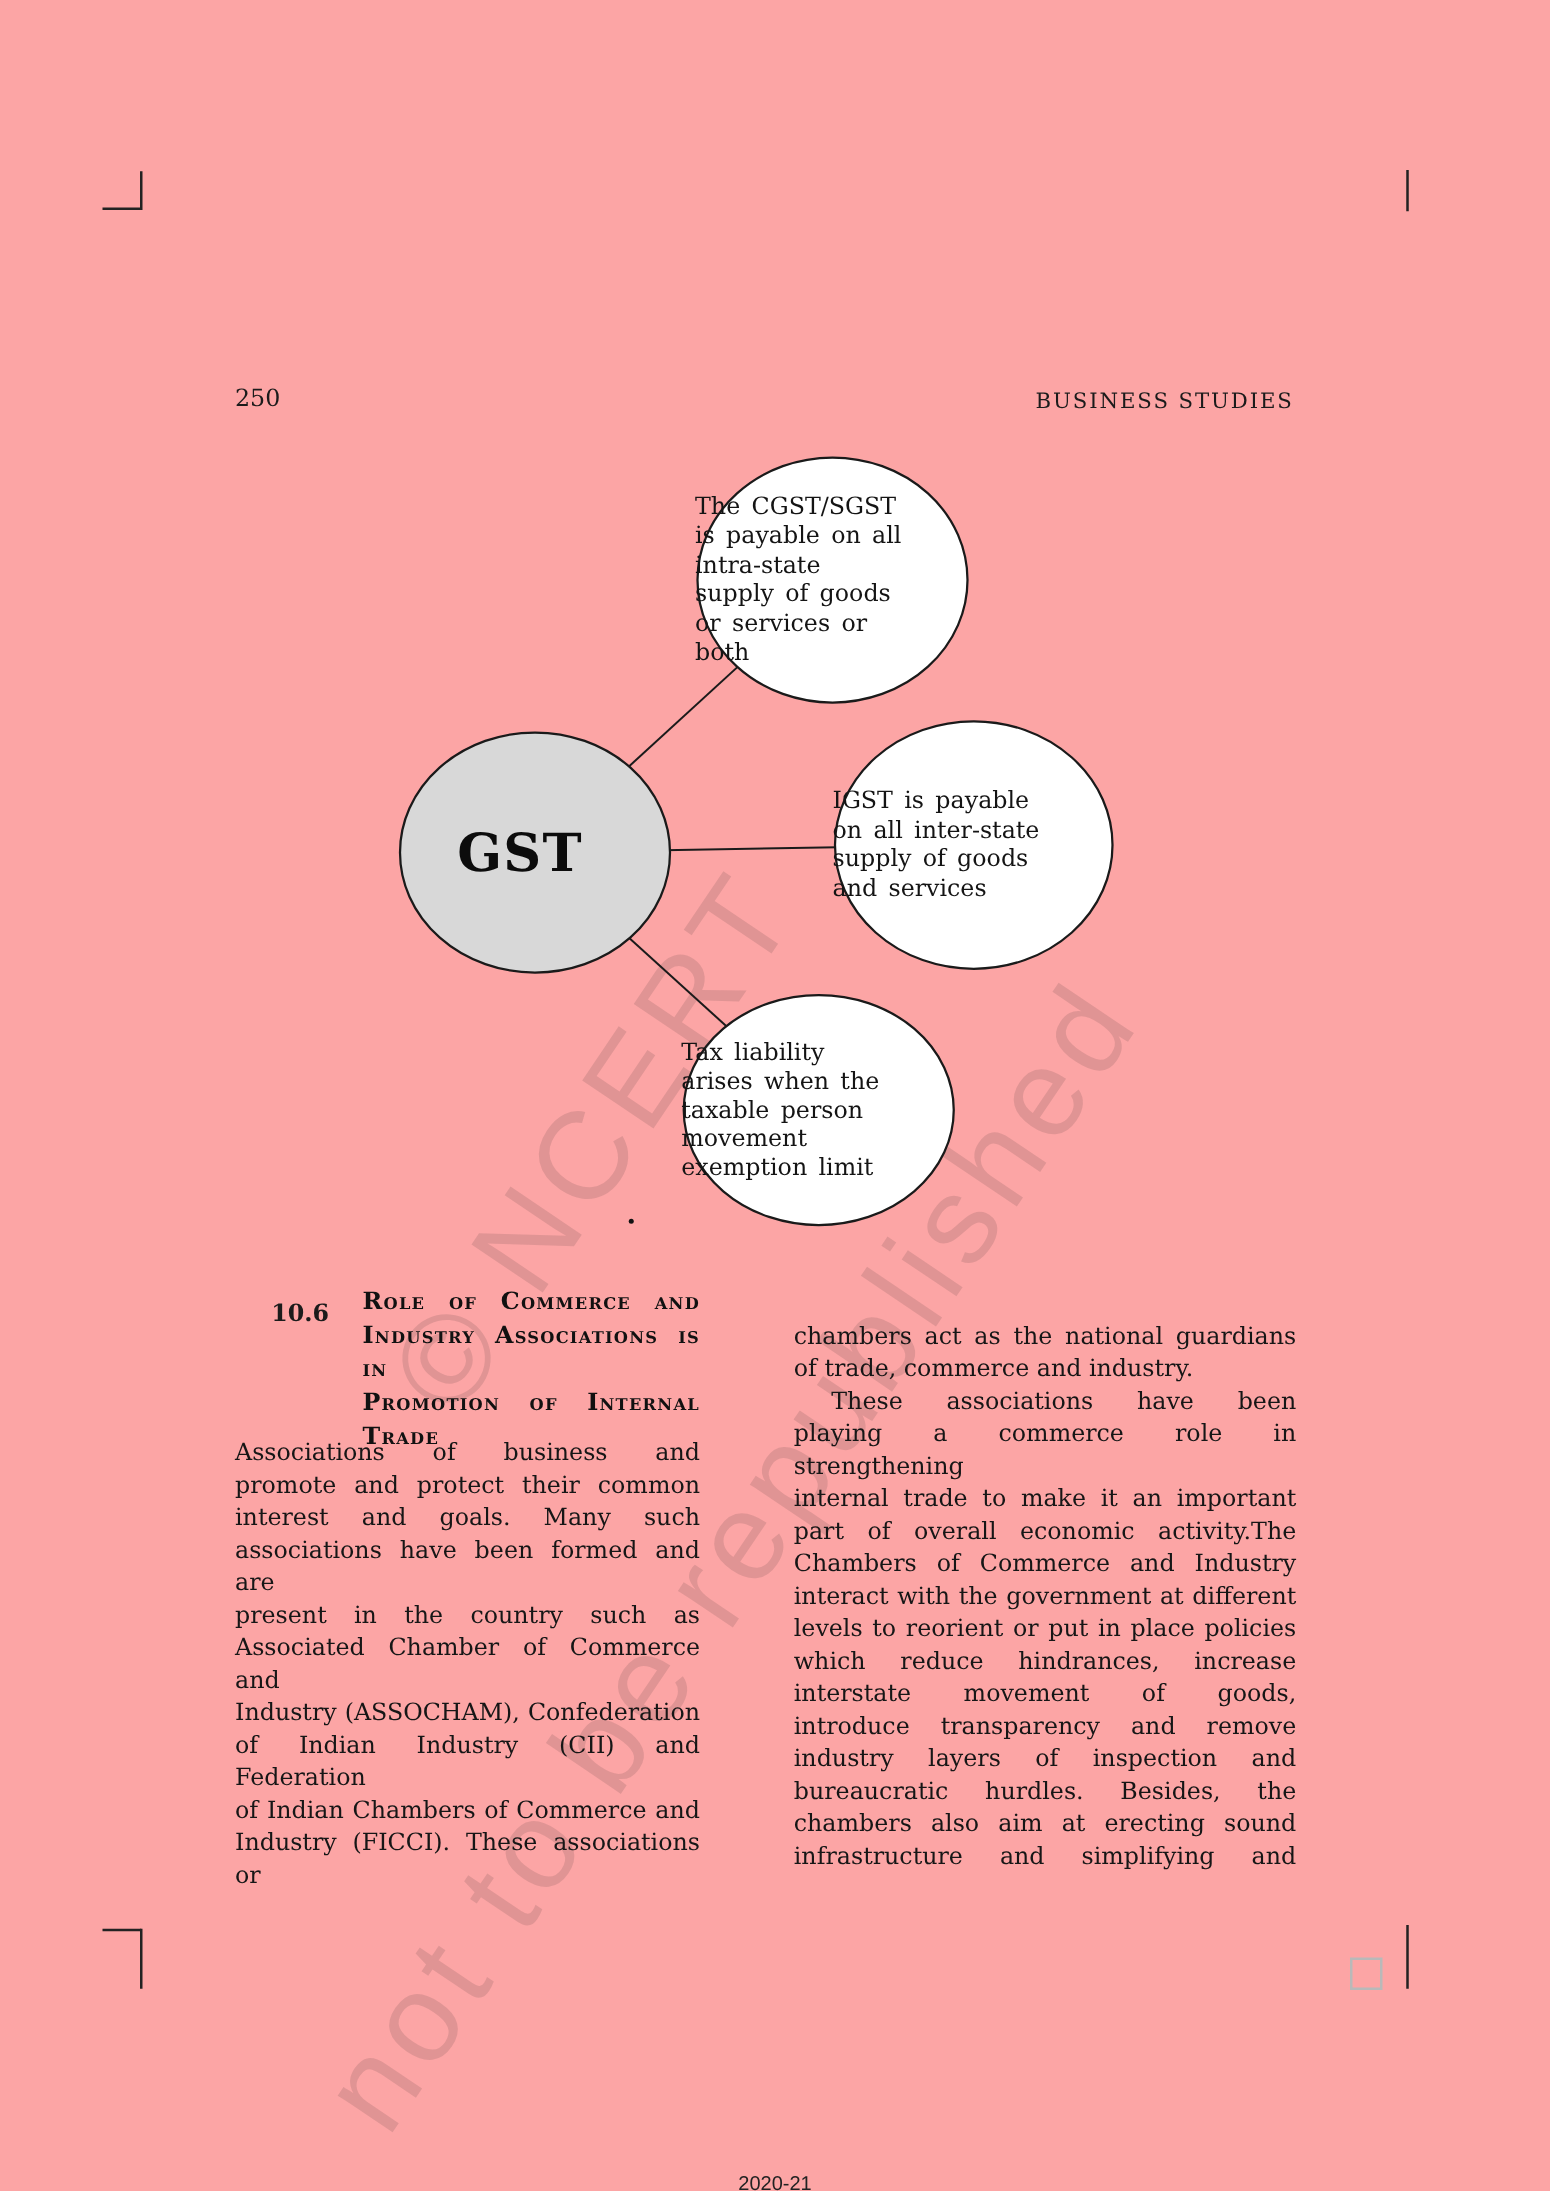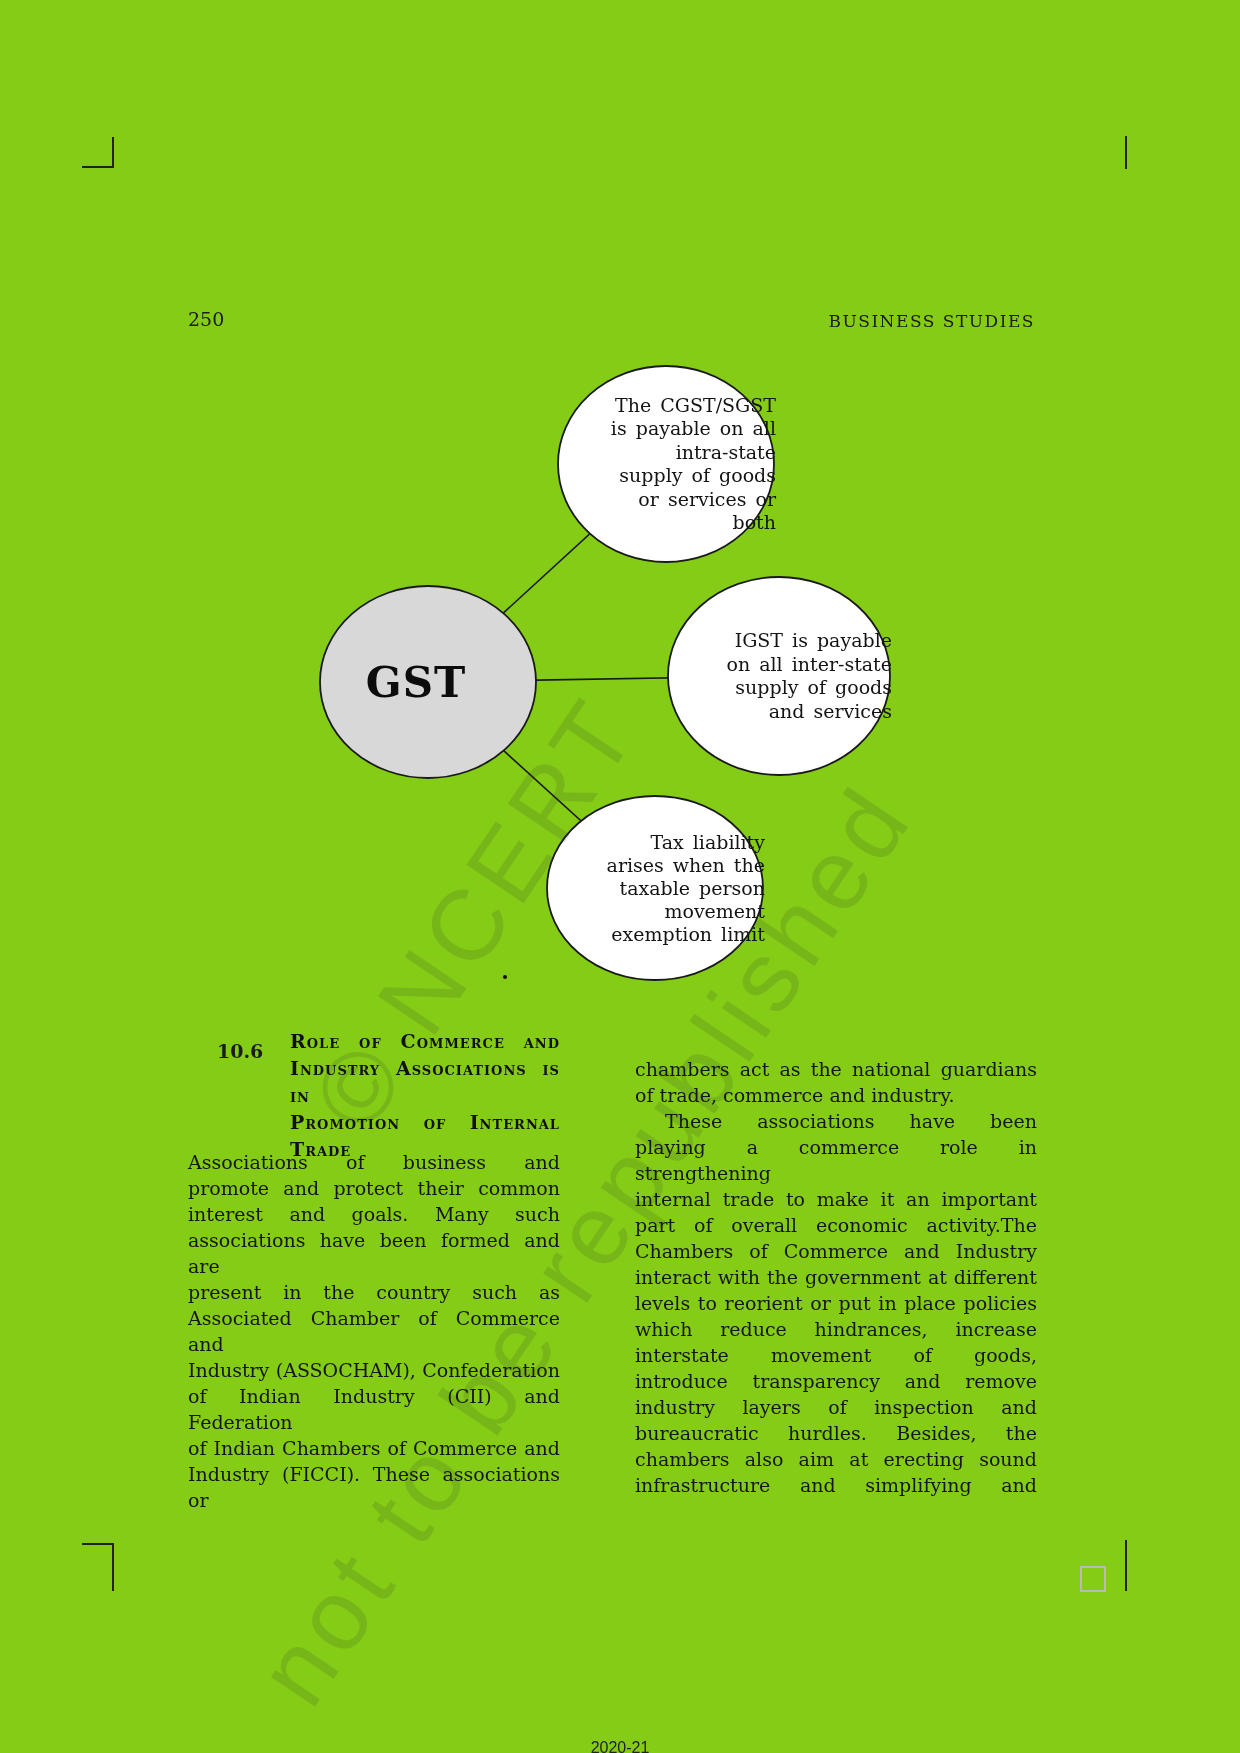--- a/index.html
+++ b/index.html
@@ -1,18 +1,18 @@
 <!DOCTYPE html>
 <html><head>
 <meta charset="utf-8">
 <style>
   html,body { margin:0; padding:0; background:#888; }
   .page {
     position:relative; width:1240px; height:1753px; margin:0 auto;
-    background:#84cc16; overflow:hidden;
+    background:#fca5a5; overflow:hidden;
     font-family:"DejaVu Serif", serif; color:#1b1b1b;
   }
   
   .mark { position:absolute; background:#222; }
   .mark-square { position:absolute; border:2px solid #b9b9b9; background:transparent; }
 
   
   .page-number { position:absolute; left:188px; top:308px; font-size:19px; }
   .running-head { position:absolute; right:205px; top:311px; font-size:17px; letter-spacing:1.5px; }
 
@@ -23,21 +23,21 @@
     font-size:100px; letter-spacing:7px; color:rgba(40,40,40,0.13);
     transform:rotate(-56deg); transform-origin:0 100%;
   }
   .wm1 { left:385px; top:1035px; }
   .wm2 { left:330px; top:1610px; }
 
   
   .diagram-svg { position:absolute; left:0; top:0; z-index:1; }
   .node-text {
     position:absolute; z-index:3; display:flex; flex-direction:column;
-    align-items:flex-end; justify-content:center; text-align:center;
+    align-items:flex-start; justify-content:center; text-align:center;
     font-size:19px; line-height:23.5px; word-spacing:3px; color:#141414;
   }
   .node-intra { left:556px; top:368px; width:220px; height:192px; }
   .node-inter { left:666px; top:580px; width:226px; height:192px; }
   .node-tax   { left:545px; top:800px; width:220px; height:176px; line-height:23px; }
   .gst-label {
     position:absolute; z-index:3; left:308px; top:584px; width:216px; height:196px;
     display:flex; align-items:center; justify-content:center;
     font-size:42px; font-weight:bold; letter-spacing:1px; color:#0c0c0c;
   }

